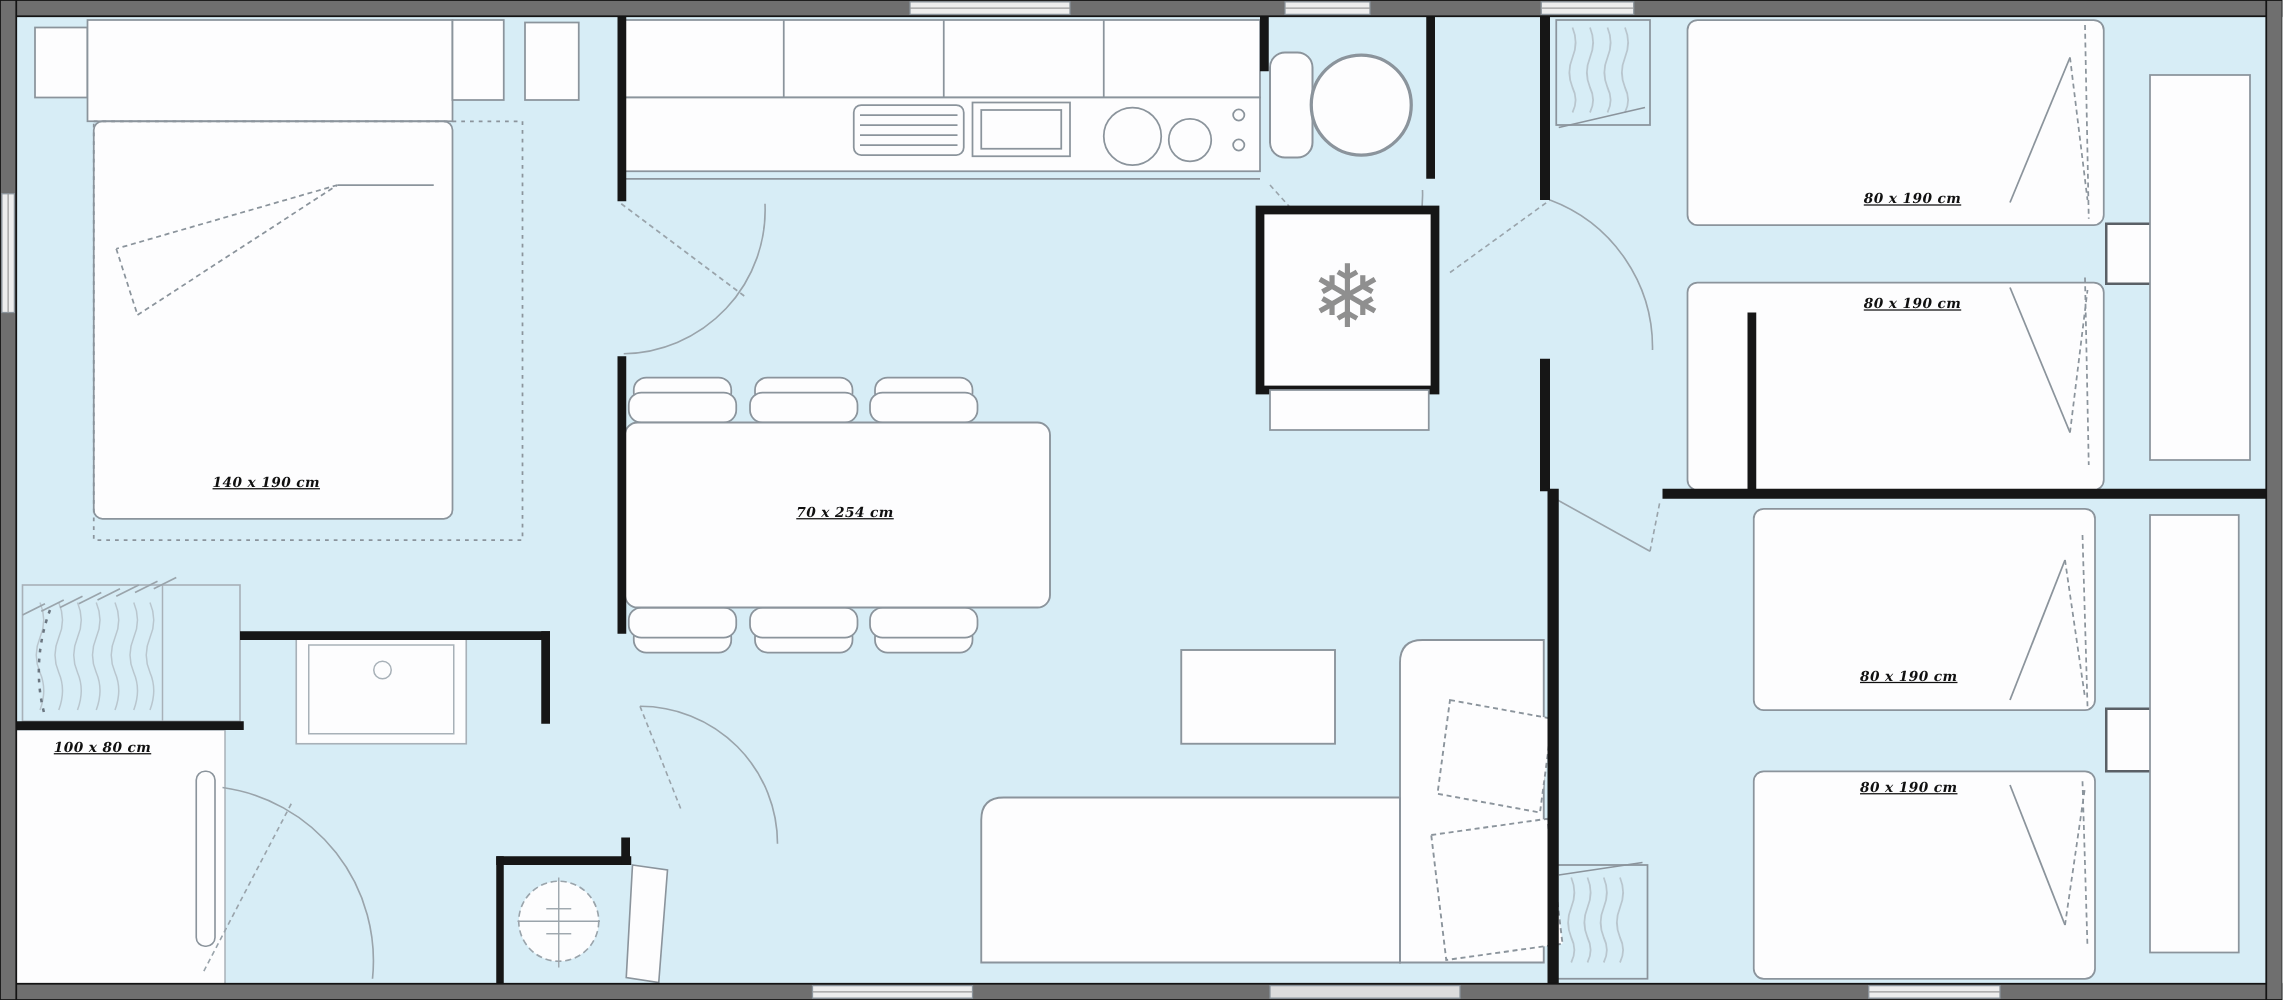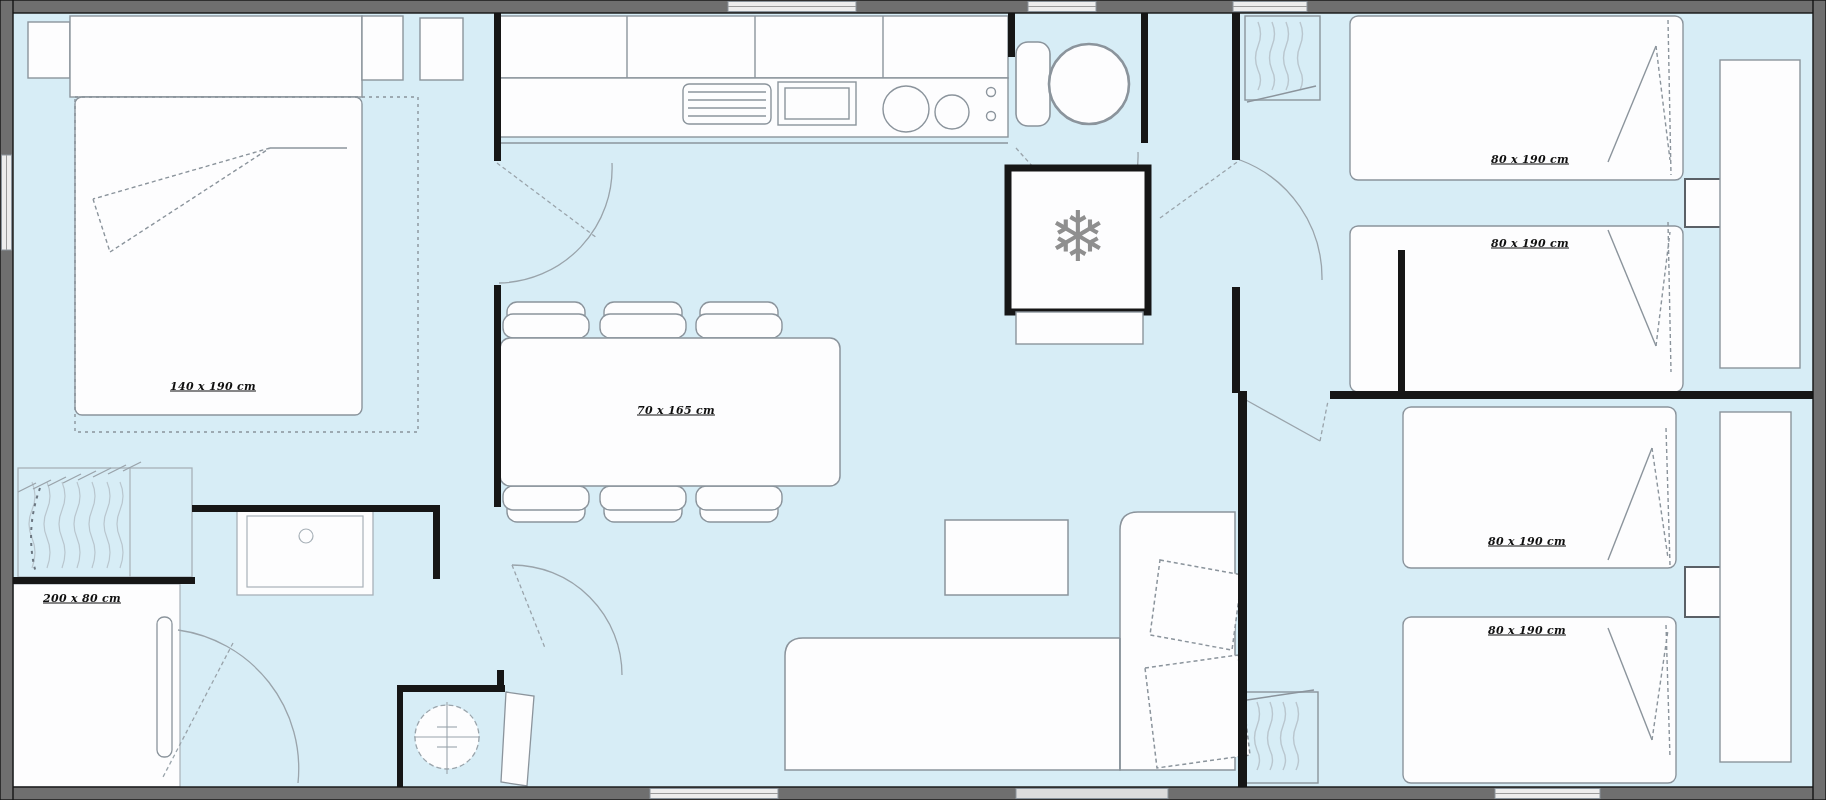--- a/index.html
+++ b/index.html
@@ -243,22 +243,22 @@
           <line x1="1028" y1="6.5" x2="1096" y2="6.5"></line>
       <line x1="1233" y1="6.5" x2="1307" y2="6.5"></line>
           <line x1="6.5" y1="155" x2="6.5" y2="250"></line>
       <line x1="650" y1="793.5" x2="778" y2="793.5"></line>
           <line x1="1495" y1="793.5" x2="1600" y2="793.5"></line>
     </g>
   </g>
 </svg>
 
 <div class="dim-label" style="left: 213px; top: 386px;">140 x 190 cm</div>
-<div class="dim-label" style="left: 676px; top: 410px;">70 x 165 cm</div>
-<div class="dim-label" style="left: 82px; top: 598px;">200 x 80 cm</div>
+<div class="dim-label" style="left: 676px; top: 410px;">70 x 254 cm</div>
+<div class="dim-label" style="left: 82px; top: 598px;">100 x 80 cm</div>
 <div class="dim-label" style="left: 1530px; top: 159px;">80 x 190 cm</div>
 <div class="dim-label" style="left: 1530px; top: 243px;">80 x 190 cm</div>
 <div class="dim-label" style="left: 1527px; top: 541px;">80 x 190 cm</div>
 <div class="dim-label" style="left: 1527px; top: 630px;">80 x 190 cm</div>
 
 <div class="freezer-glyph" style="left:1078px;top:240px;">❄</div>
 
 </div>
 
 </body></html>

